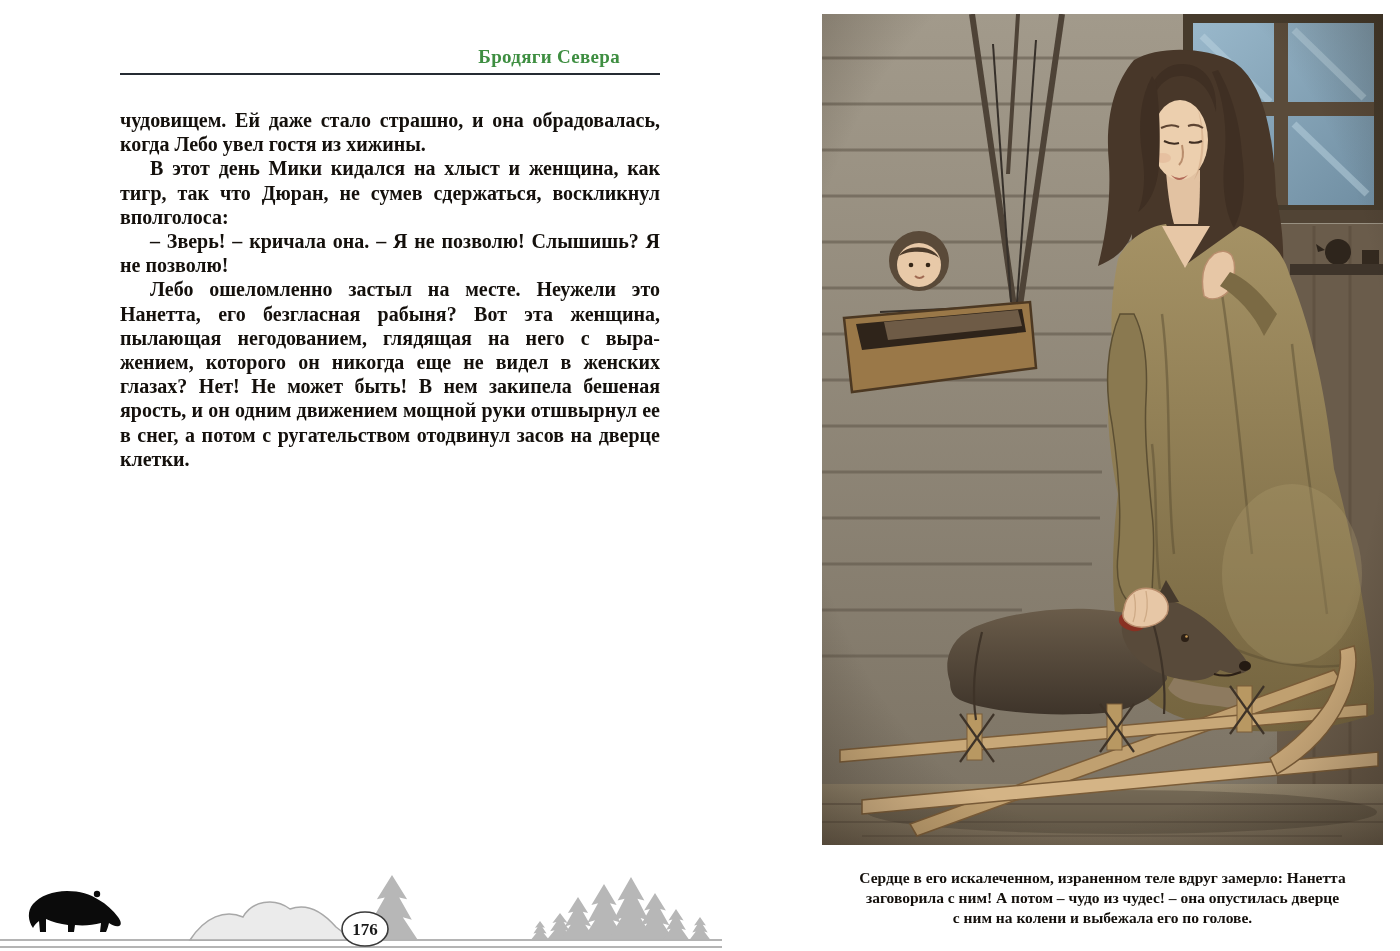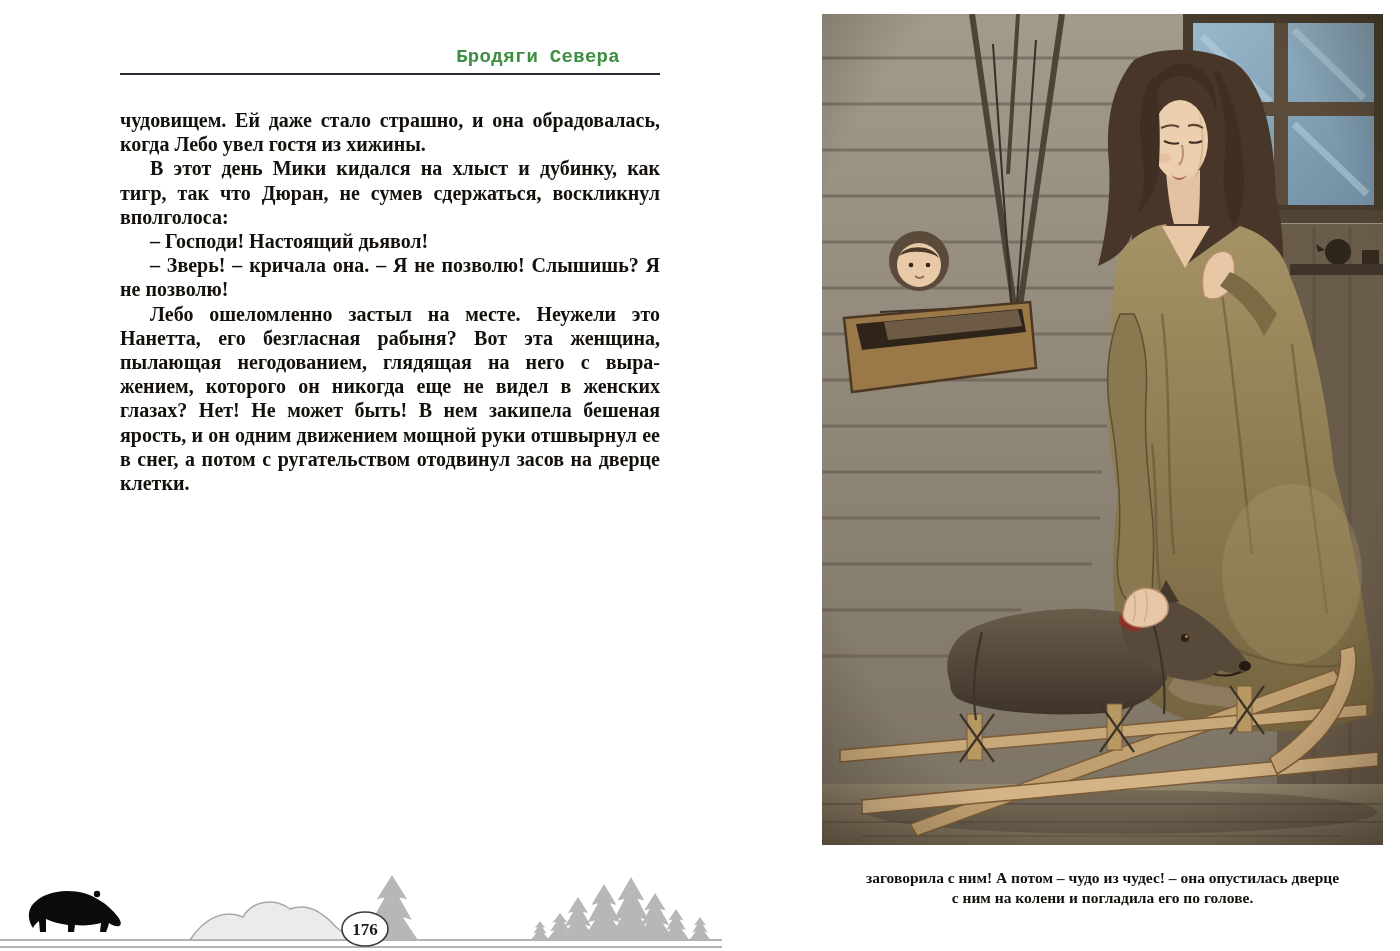--- a/index.html
+++ b/index.html
@@ -5,21 +5,21 @@
   html,body{margin:0;padding:0;}
   body{
     width:1400px;height:951px;position:relative;overflow:hidden;
     background:#ffffff;
     font-family:"Liberation Serif", serif;
     color:#14100c;
   }
   .text-col{position:absolute;left:120px;top:46px;width:540px;}
   .running-head{
     font-size:19px;font-weight:bold;letter-spacing:.3px;
-    text-align:right;padding-right:40px;color:#3e8e41;font-family:Liberation Mono, monospace;
+    text-align:right;padding-right:40px;color:#3e8e41;
   }
   .head-rule{border-bottom:2.5px solid #252b33;margin-top:5px;}
   .body-text{
     margin-top:33px;font-size:20px;line-height:24.2px;font-weight:bold;
     text-align:justify;
   }
   .body-text p{margin:0;hyphens:manual;}
   .body-text p.indent{text-indent:30px;}
   .footer-art{position:absolute;left:0;bottom:0;}
   .illo-wrap{position:absolute;left:822px;top:14px;width:561px;height:831px;}
@@ -30,22 +30,21 @@
   .badge-text{font-family:"Liberation Serif",serif;font-weight:bold;font-size:17px;fill:#1a1a1a;}
 </style>
 </head>
 <body>
 
 <div class="text-col">
   <div class="running-head" style="color: rgb(62, 142, 65);">Бродяги Севера</div>
   <div class="head-rule"></div>
   <div class="body-text">
       <p>чудовищем. Ей даже стало страшно, и она обрадова­лась, когда Лебо увел гостя из хижины.</p>
-      <p class="indent">В этот день Мики кидался на хлыст и дубинку, как тигр, так что Дюран, не сумев сдержаться, восклик­нул вполголоса:</p>
-      <p class="indent">– Господи! Настоящий дьявол!</p>
+      <p class="indent">В этот день Мики кидался на хлыст и женщина, как тигр, так что Дюран, не сумев сдержаться, восклик­нул вполголоса:</p>
       <p class="indent">– Зверь! – кричала она. – Я не позволю! Слышишь? Я не позволю!</p>
       <p class="indent">Лебо ошеломленно застыл на месте. Неужели это Нанетта, его безгласная рабыня? Вот эта женщина, пылающая негодованием, глядящая на него с выра­жением, которого он никогда еще не видел в женских глазах? Нет! Не может быть! В нем закипела бешеная ярость, и он одним движением мощной руки отшвыр­нул ее в снег, а потом с ругательством отодвинул засов на дверце клетки.</p>
     </div>
 </div>
 
 <svg class="footer-art" width="760" height="80" viewBox="0 0 760 80">
   <line x1="0" y1="69" x2="722" y2="69" stroke="#9b9b9b" stroke-width="1.5"></line>
   <line x1="0" y1="76" x2="722" y2="76" stroke="#9b9b9b" stroke-width="1.5"></line>
   <path d="M190 69 C205 46 225 38 243 46 C252 30 274 26 290 38 C306 32 322 40 336 56 C344 62 348 66 350 69 Z" fill="#ebebeb" stroke="#a8a8a8" stroke-width="1.5"></path>
   <g id="treeline" fill="#b7b7b7">
@@ -252,15 +251,16 @@
       <path d="M160 618 C152 650 150 680 154 706"></path>
       <path d="M332 612 C340 642 344 672 342 700"></path>
     </g>
   </g>
 
   <rect x="0" y="0" width="561" height="831" fill="url(#vign)"></rect>
 </svg>
 </div>
 
 <div class="caption">
+    <div>Сердце в его искалеченном, израненном теле вдруг замерло: Нанетта</div>
     <div>заговорила с ним! А потом – чудо из чудес! – она опустилась дверце</div>
-    <div>с ним на колени и погладила его по голове.</div>
+    <div>с ним на колени и выбежала его по голове.</div>
   </div>
 
 </body></html>

